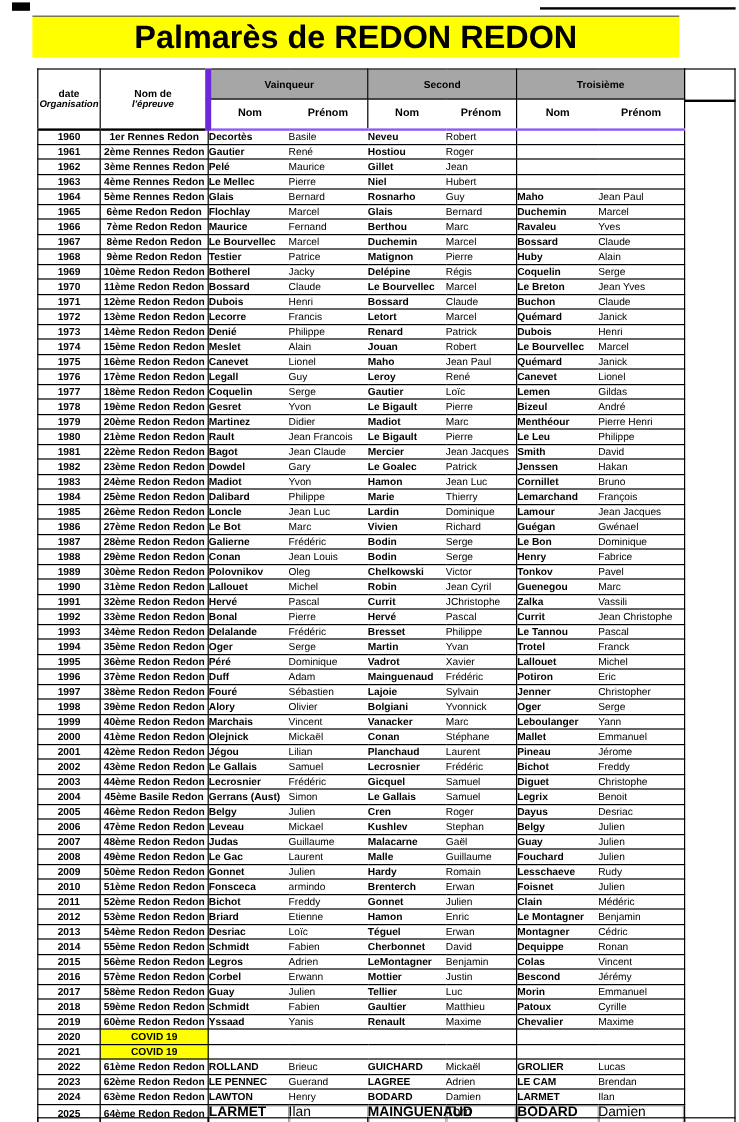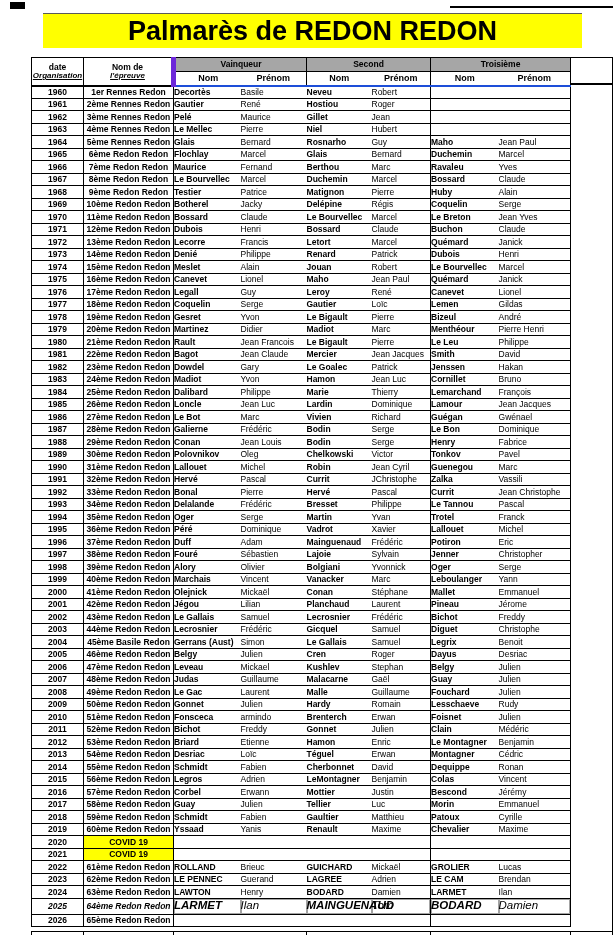--- a/index.html
+++ b/index.html
@@ -4,73 +4,73 @@
 <style>
   html,body{margin:0;padding:0;}
   body{
     width:616px;height:935px;position:relative;overflow:hidden;
     background:#ffffff;
     font-family:"Liberation Sans","DejaVu Sans",sans-serif;
   }
   .corner-mark{position:absolute;left:10px;top:2px;width:15px;height:7px;background:#000;}
   .top-rule{position:absolute;left:450px;top:6px;width:163px;height:2px;background:#000;}
   .banner{
-    position:absolute;left:43px;top:13px;width:539px;height:34px;
+    position:absolute;left:27px;top:13px;width:539px;height:34px;
     background:var(--banner-bg,#ffff00);
     border-top:1px solid #5a5a5a;
     display:flex;align-items:center;justify-content:center;
   }
   .title{font-size:27px;font-weight:bold;color:#000;letter-spacing:0px;white-space:nowrap;}
 
   table.palmares{
     position:absolute;left:31px;top:57px;width:539px;
     border-collapse:collapse;table-layout:fixed;
   }
   table.palmares td{
     padding:0;line-height:1;white-space:nowrap;vertical-align:middle;
     font-size:8.5px;color:#000;
   }
   
-  thead tr{height:14px;}
+  thead tr{height:25px;}
   td.hdr-red{
     color:var(--header-red,#ff0000);font-weight:bold;text-align:center;
     font-size:8.5px;line-height:1.3;
     border-top:1.5px solid #000;border-bottom:2px solid #000;
   }
-  td.hdr-red .it{font-style:italic;font-size:8px;text-decoration:underline;}
+  td.hdr-red .it{font-style:italic;font-size:8px;}
   td.hdr-date{border-left:1.5px solid #000;border-right:1px solid #000;}
   td.hdr-event{border-right:5px solid #6d28d9;}
   td.sec{
     background:var(--section-gray,#a6a6a6);
     font-weight:bold;text-align:center;font-size:9.5px;
     border-top:1.5px solid #000;border-bottom:1px solid #000;border-right:1px solid #000;
   }
   td.sec:last-child{border-right:1.5px solid #000;}
   tr.h2 td{
     font-weight:bold;text-align:center;font-size:9px;
-    border-bottom:2px solid #1d4ed8;
+    border-bottom:2px solid #8b5cf6;
   }
   tr.h2 td:nth-child(2),tr.h2 td:nth-child(4){border-right:1px solid #000;}
   tr.h2 td:nth-child(6){border-right:1.5px solid #000;}
 
   
   tbody tr{height:12.5px;}
   tbody td{border-bottom:1px solid #000;}
   td.year{font-weight:bold;text-align:center;border-left:1.5px solid #000;border-right:1px solid #000;}
   td.event{font-weight:bold;text-align:center;border-right:1px solid #000;}
   td.nom{font-weight:bold;text-align:left;padding-left:3px;}
   td.prenom{font-weight:normal;text-align:left;padding-left:2px;}
   tbody td:nth-child(6){border-right:1px solid #000;}
   tbody td:nth-child(8){border-right:1.5px solid #000;}
   td.covid-cell{
     background:var(--covid-bg,#ffff00);
     color:var(--covid-text,#ff0000);
     text-align:center;
   }
-  tr.big{height:16px;font-style:italic;}
+  tr.big{height:16px;}
   tr.big td.nom,tr.big td.prenom{
     font-size:11.5px;
     box-shadow:inset 0 0 0 1px #a3a3a3;
   }
 
   
   .vline-right{position:absolute;left:612px;top:57px;width:1px;height:874px;background:#000;}
   .hline-ext-top{position:absolute;left:570px;top:57px;width:43px;height:1px;background:#000;}
   .hline-ext-hdr{position:absolute;left:570px;top:83px;width:43px;height:2px;background:#000;}
   .hline-bottom{position:absolute;left:31px;top:931px;width:582px;height:1px;background:#000;}

